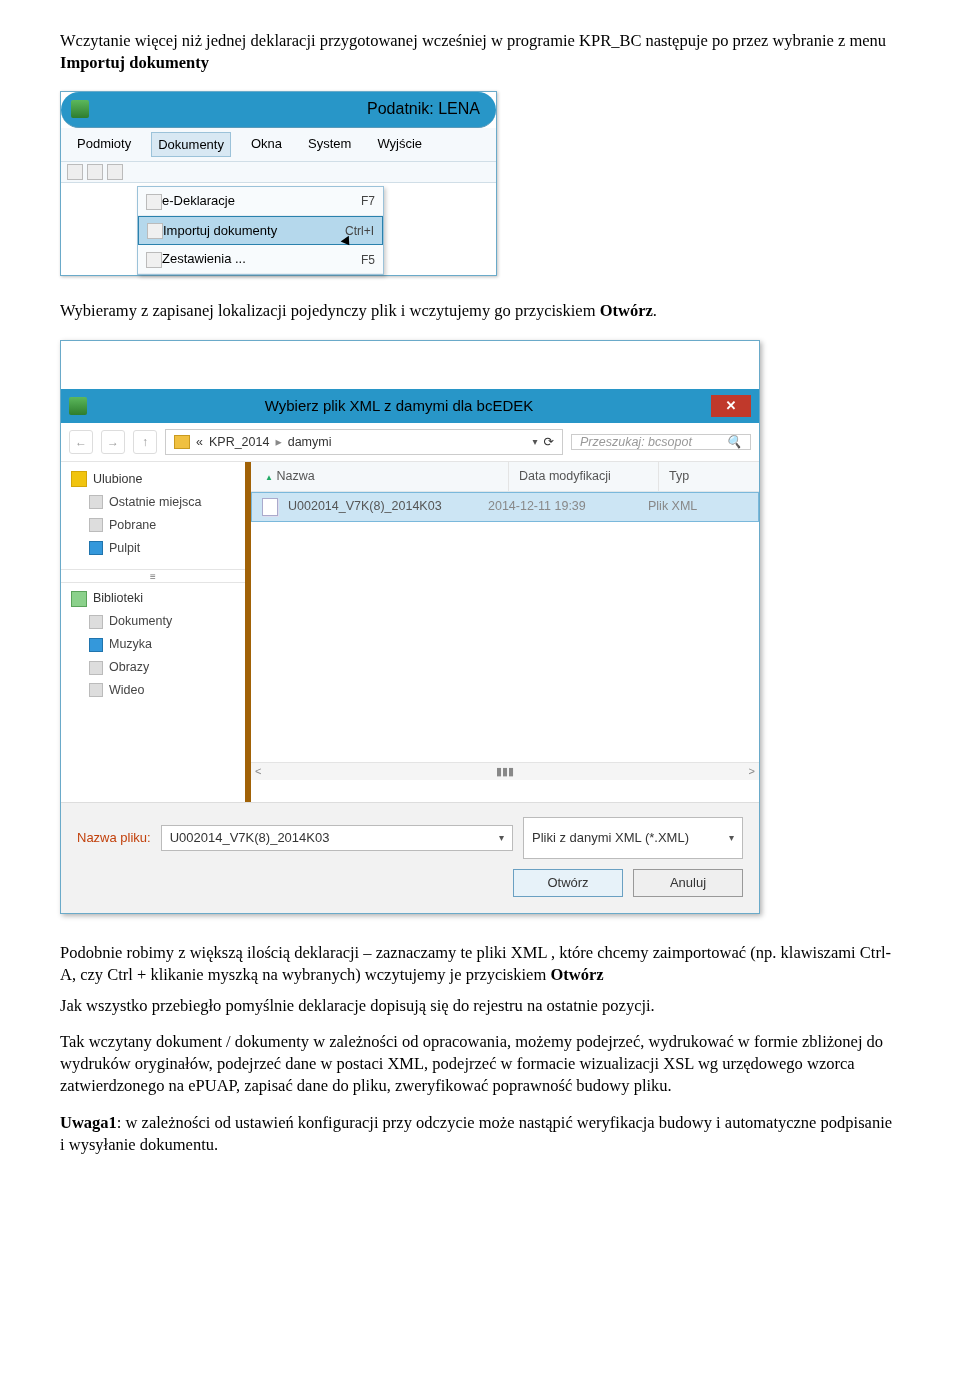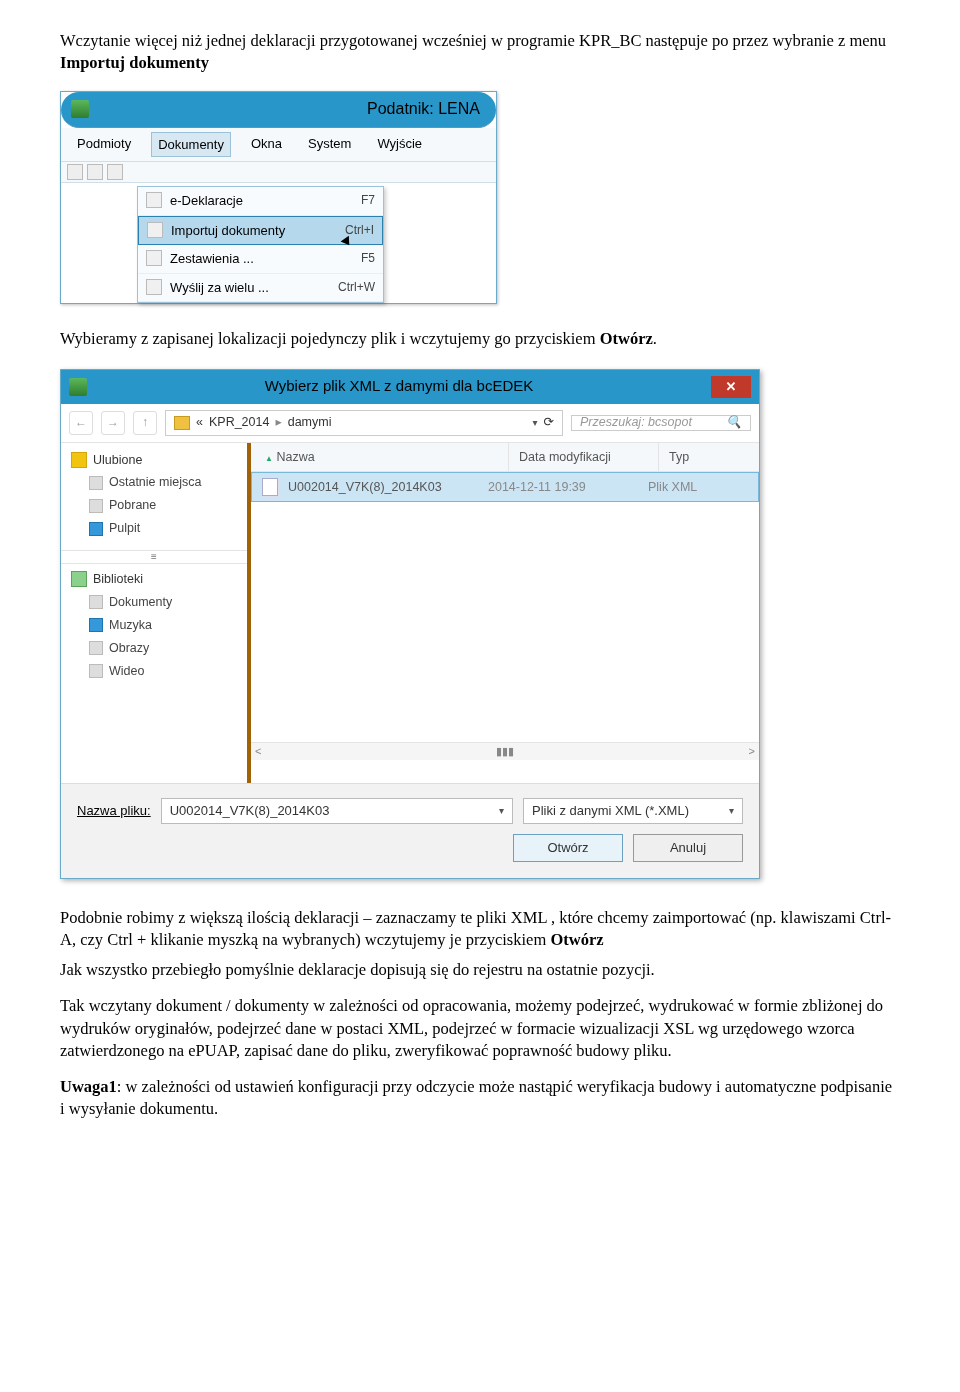--- a/index.html
+++ b/index.html
@@ -70,22 +70,21 @@
   .dropdown-panel {
     margin-left: 76px;
     margin-top: -1px;
     border: 1px solid #9bc2d9;
     background: #f8fbfd;
     box-shadow: 2px 2px 4px rgba(0,0,0,0.2);
     width: 247px;
   }
   .dropdown-panel .dd-item {
     display: flex;
-    align-items: flex-start;
-    gap: 8px;
+    align-items: flex-end;
     padding: 5px 8px;
     font-size: 13px;
     border-bottom: 1px solid #e8eef3;
   }
   .dd-item.highlight {
     background: #b5d8ec;
     border: 1px solid #2a81ad;
   }
   .dd-icon {
     width: 16px; height: 16px; flex: none;
@@ -115,20 +114,21 @@
     font-size: 13px;
     color: #333;
     border: 1px solid #6aaac9;
     box-shadow: 2px 2px 5px rgba(0,0,0,0.3);
     background: #fff;
   }
   .fd-titlebar{
     display:flex; align-items:center;
     background:#2896c8; padding:6px 8px; gap:8px; height:34px;
     color:#000;
+    margin-top:48px;
   }
   .fd-titlebar .title-center{
     flex:1; text-align:center; font-size:15px;
   }
   .fd-close{
     width:40px; height:22px; background:#c0392b; display:flex;
     align-items:center; justify-content:center; color:#fff; font-weight:bold;
     cursor:pointer;
   }
   .fd-navbar {
@@ -163,21 +163,21 @@
   .view-icons .vi{
     width:22px;height:20px;border:1px solid #ccc; display:flex;
     align-items:center;justify-content:center; font-size:10px; color:#666;
   }
   .help-ico{
     width:18px;height:18px;border-radius:50%;background:#3498db;color:#fff;
     display:flex;align-items:center;justify-content:center;font-size:11px;font-weight:bold;
   }
   .fd-body{ display:flex; background:#fff; }
   .fd-tree{
-    width:190px; border-right:4px solid #a16207; padding:6px 0;
+    width:190px; border-right:6px solid #a16207; padding:6px 0;
     height:340px; overflow:hidden; font-size:12.5px;
   }
   .tree-group{ margin-bottom:10px; }
   .tree-head{
     display:flex; align-items:center; gap:6px; padding:3px 10px; color:#333;
   }
   .tree-head .th-ico{ width:16px;height:16px; border:1px solid #ccc; background:#f6f6f6;}
   .tree-item{
     display:flex; align-items:center; gap:6px; padding:3px 10px 3px 28px; color:#444;
   }
@@ -213,27 +213,27 @@
     display:flex; align-items:center; justify-content:space-between;
     border-top:1px solid #e4e4e4; background:#f5f5f5;
     font-size:11px; color:#888; height:18px; padding:0 4px;
   }
   .fd-bottom{
     background:#f2f2f2; padding:14px 16px 16px; border-top:1px solid #ddd;
   }
   .fd-bottom-row{
     display:flex; align-items:center; gap:10px; margin-bottom:10px;
   }
-  .fd-bottom-row label{ font-size:13px; color:#000000;text-decoration:underline; }
+  .fd-bottom-row label{ font-size:13px; color:#c2410c; }
   .fn-input{
     flex:1; height:26px; border:1px solid #bbb; background:#fff; padding:0 8px;
     font-size:13px; display:flex; align-items:center; justify-content:space-between;
   }
   .type-select{
-    width:220px; height:26px; border:1px solid #bbb; background:#fff;
+    width:220px; height:42px; border:1px solid #bbb; background:#fff;
     font-size:13px; display:flex; align-items:center; justify-content:space-between;
     padding:0 8px;
   }
   .dlg-buttons{ display:flex; justify-content:flex-end; gap:10px; }
   .dlg-btn{
     width:110px; height:28px; border:1px solid #999; background:#efefef;
     display:flex; align-items:center; justify-content:center;
     font-size:13px; cursor:pointer;
   }
   .dlg-btn.primary{ border:1px solid #6aa0c2; background:#e7f2f9; }
@@ -272,25 +272,20 @@
     </div>
     <div class="dd-item highlight cursor-arrow">
       <span class="dd-icon"></span>
       <span class="dd-label">Importuj dokumenty</span>
       <span class="dd-shortcut">Ctrl+I</span>
     </div>
     <div class="dd-item">
       <span class="dd-icon"></span>
       <span class="dd-label">Zestawienia ...</span>
       <span class="dd-shortcut">F5</span>
-    </div>
-    <div class="dd-item">
-      <span class="dd-icon"></span>
-      <span class="dd-label">Wyślij za wielu ...</span>
-      <span class="dd-shortcut">Ctrl+W</span>
     </div>
   </div>
 </div>
 
 <p>
   <span>Wybieramy z zapisanej lokalizacji pojedynczy plik i wczytujemy go przyciskiem </span>
   <span class="bold">Otwórz</span><span>.</span>
 </p>
 
 <div class="file-dialog">

